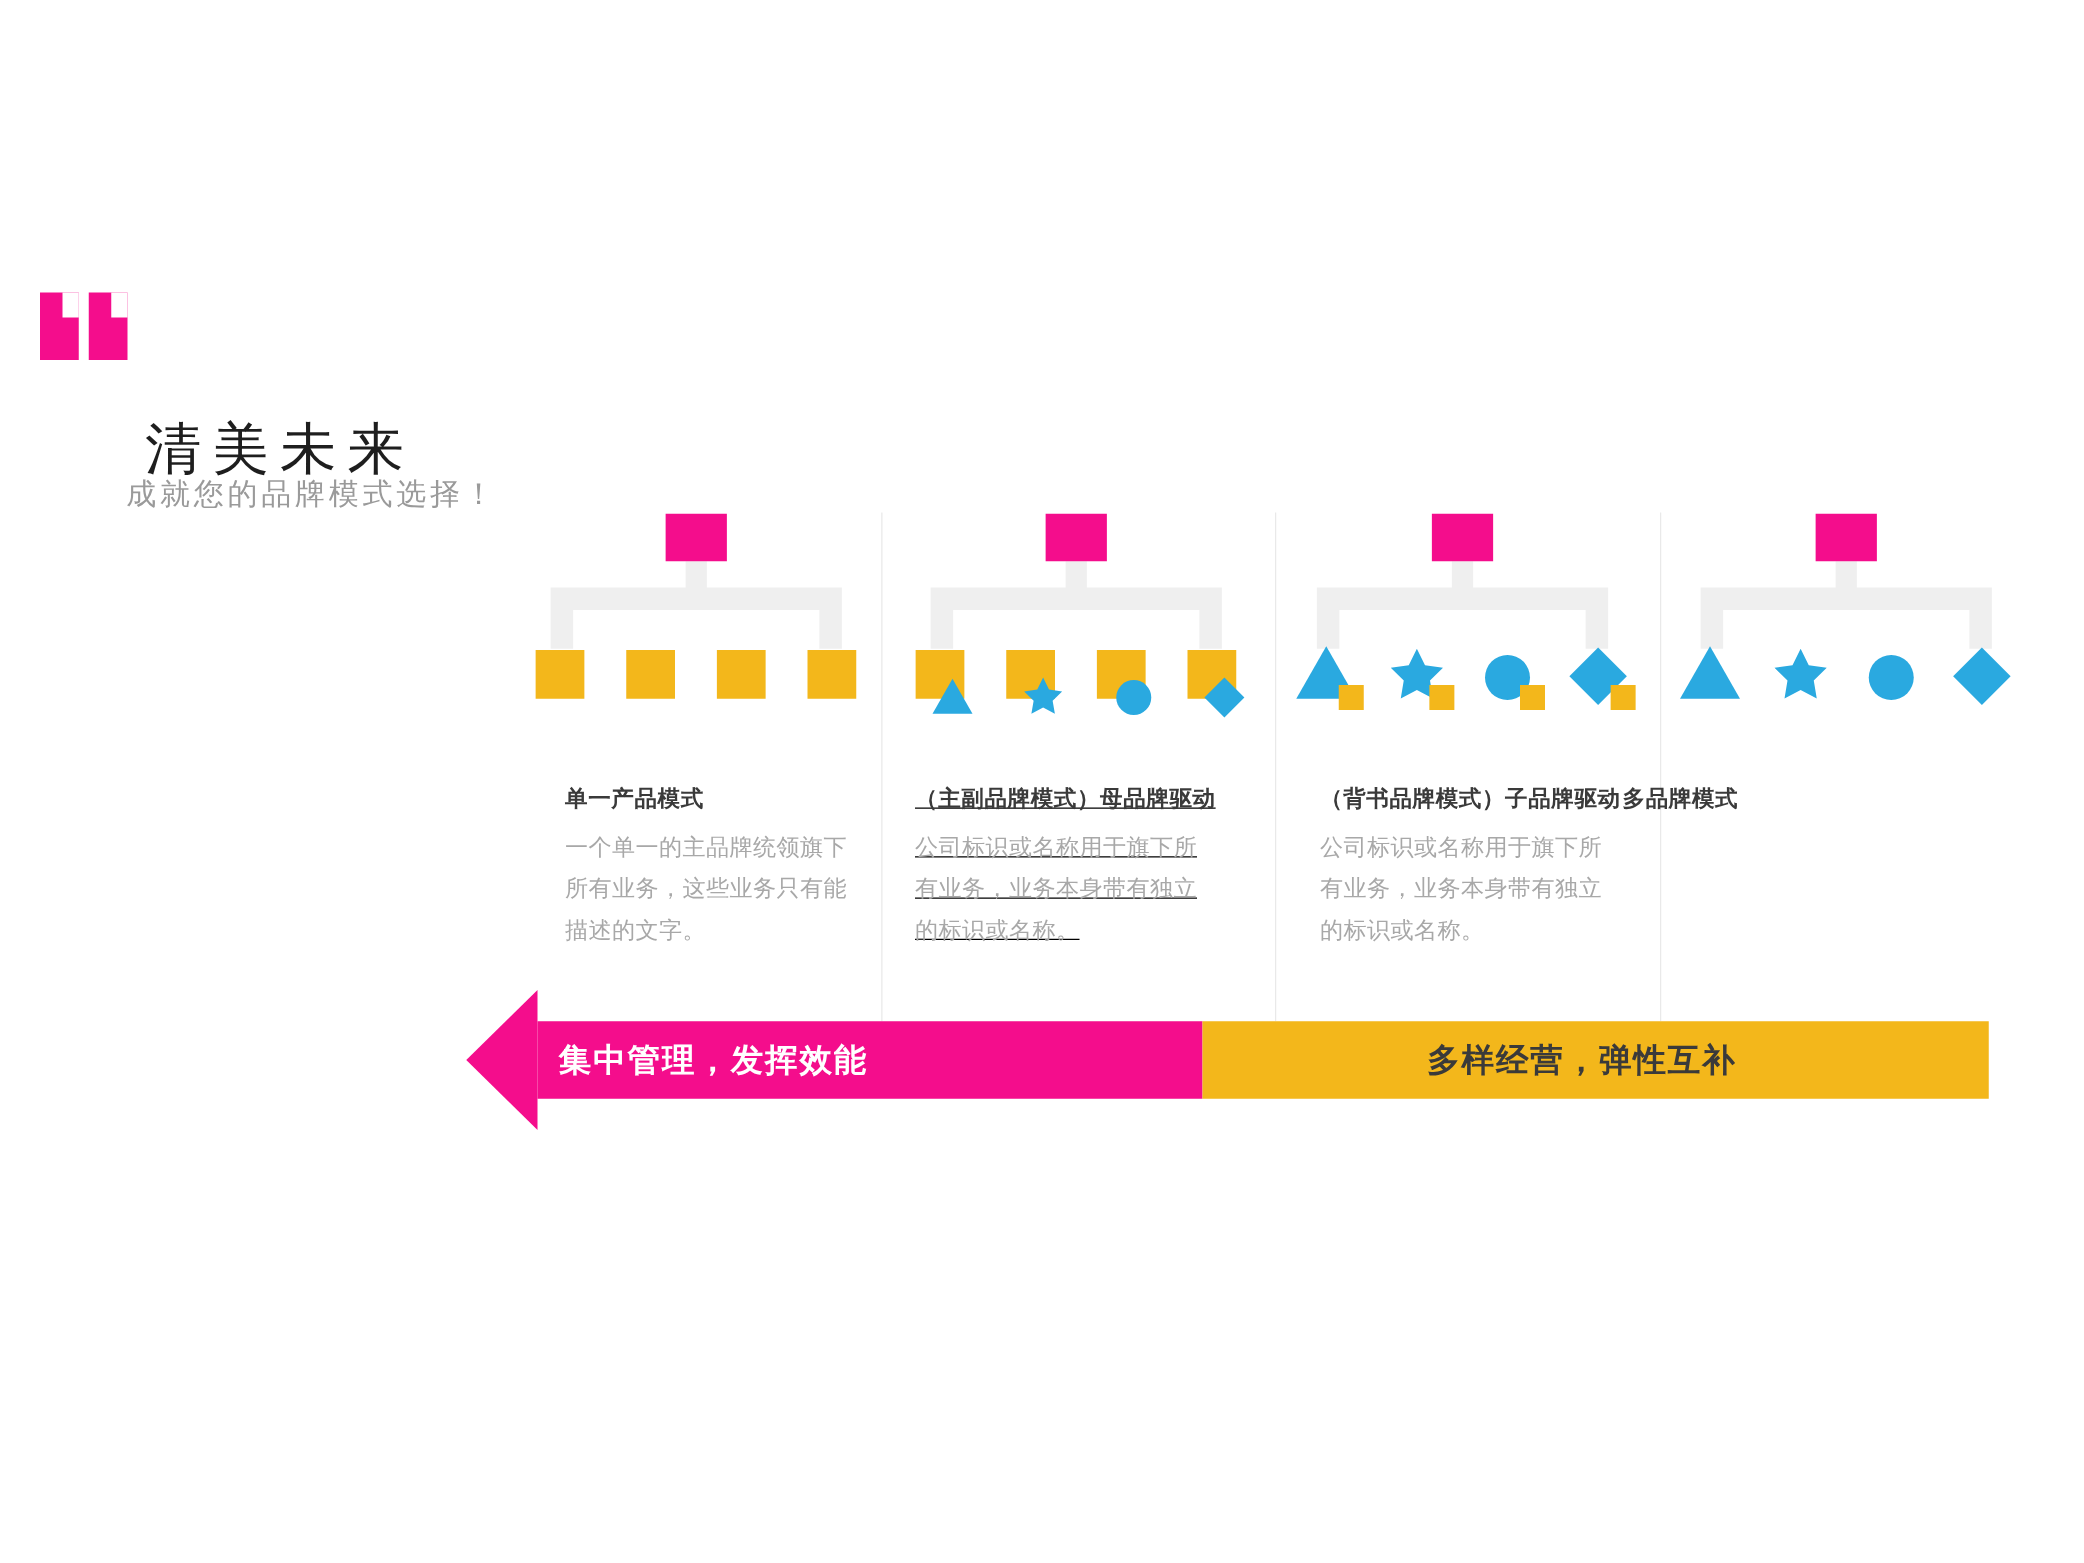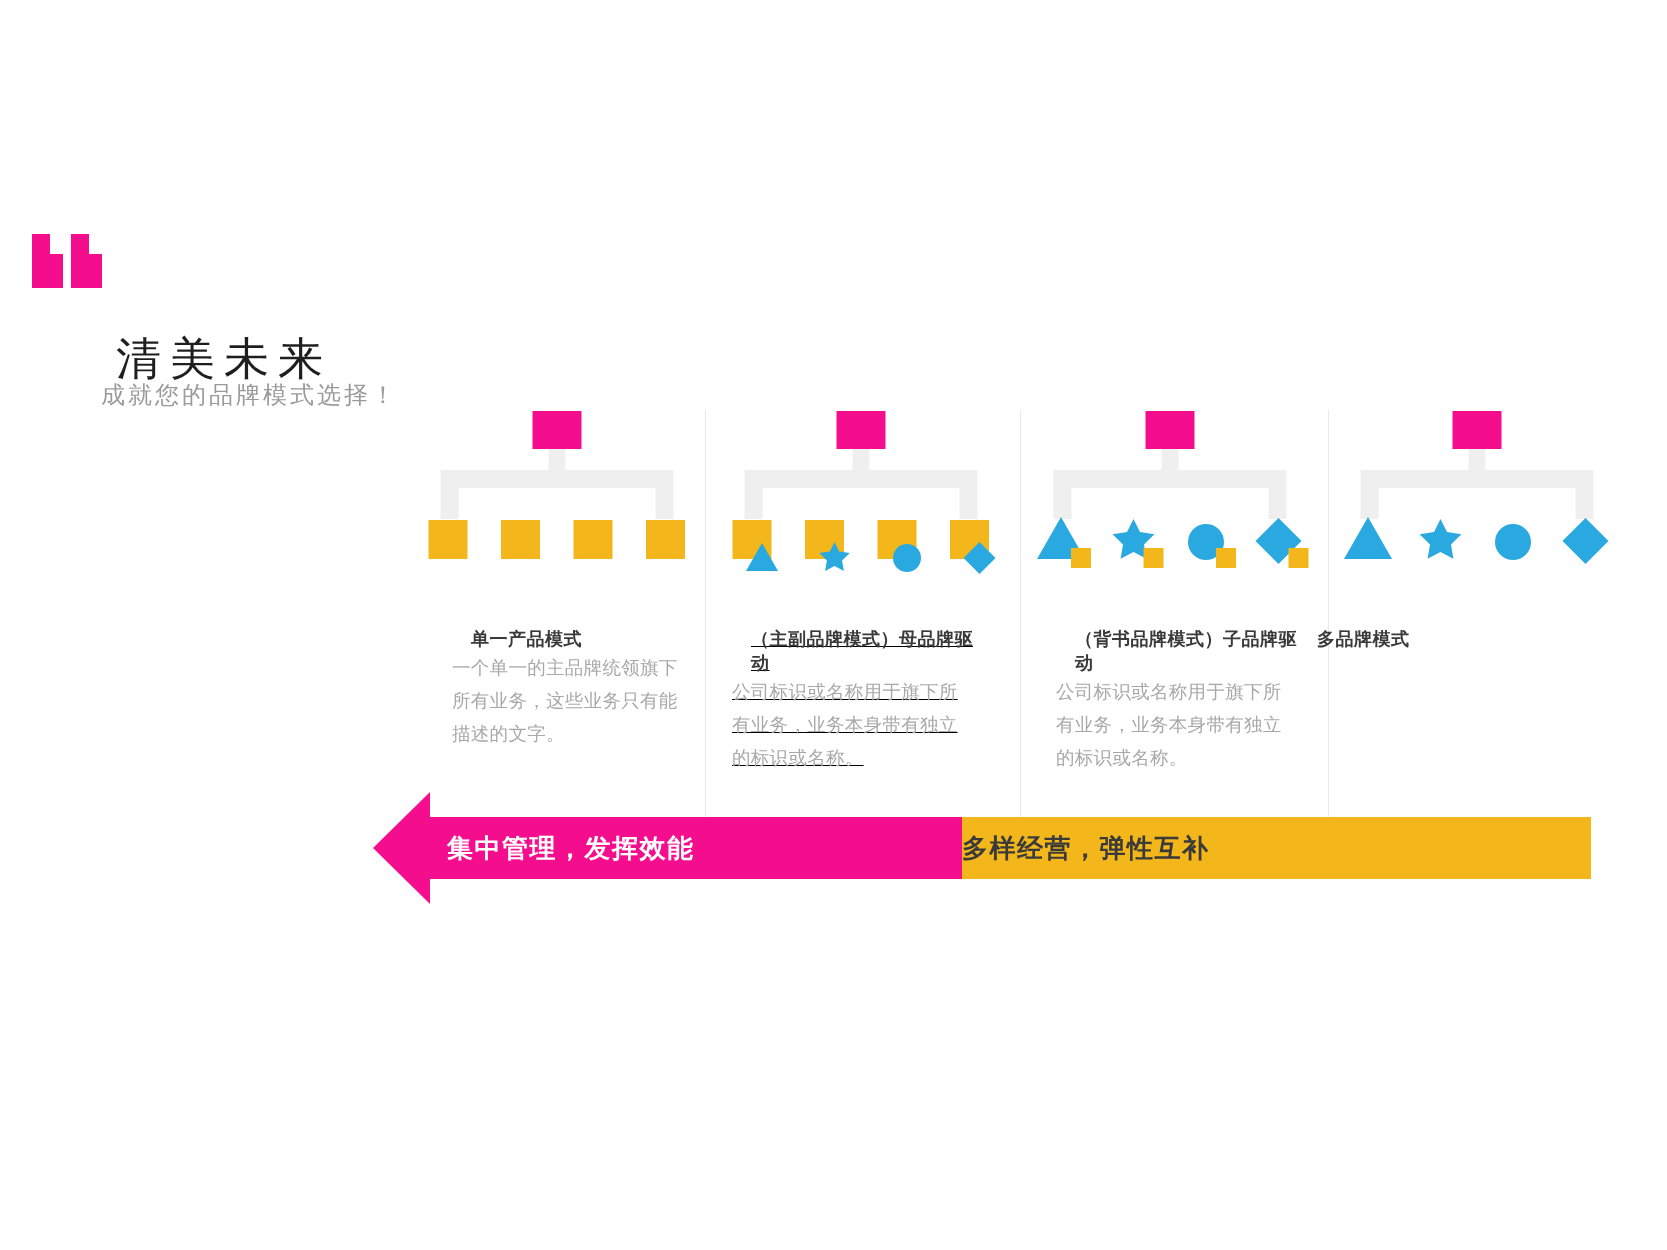--- a/index.html
+++ b/index.html
@@ -28,30 +28,30 @@
   .divider{position:absolute;top:410px;width:1px;height:407px;background:var(--divider);}
   .divider.d1{left:705px;} .divider.d2{left:1020px;} .divider.d3{left:1328px;}
 
   .tree{position:absolute;top:405px;width:310px;height:175px;}
   .tree.t1{left:402px;} .tree.t2{left:706px;} .tree.t3{left:1015px;} .tree.t4{left:1322px;}
   .f-pink{fill:var(--pink);} .f-conn{fill:var(--connector);}
   .f-yellow{fill:var(--yellow);} .f-blue{fill:var(--blue);}
 
   .col-text{position:absolute;top:627px;width:254px;}
   .col-text.c1{left:452px;} .col-text.c2{left:732px;text-decoration:underline;} .col-text.c3{left:1056px;} .col-text.c4{left:1298px;}
-  .col-heading{font-size:18px;font-weight:700;letter-spacing:0.5px;color:var(--heading-text);margin-left:19px;}
-  .col-body{margin-top:0;font-size:18.5px;line-height:33px;letter-spacing:0.3px;
+  .col-heading{font-size:18px;font-weight:700;letter-spacing:0.5px;color:var(--heading-text);}
+  .col-body{margin-top:10px;font-size:18.5px;line-height:33px;letter-spacing:0.3px;
             color:var(--body-text);white-space:pre-line;}
 
   .banner{position:absolute;top:817px;height:62px;display:flex;align-items:center;
           font-size:26px;font-weight:600;letter-spacing:1.5px;box-sizing:border-box;}
   .banner-pink{left:430px;width:532px;background:var(--pink);color:var(--banner-pink-text);
                padding-left:17px;}
   .banner-yellow{left:962px;width:629px;background:var(--yellow);color:var(--banner-yellow-text);
-                 justify-content:flex-start;padding-right:22px;}
+                 justify-content:center;padding-right:22px;}
   .arrow-left{position:absolute;left:-57px;top:50%;transform:translateY(-50%);width:0;height:0;
               border-top:56px solid transparent;border-bottom:56px solid transparent;
               border-right:57px solid var(--pink);}
 </style>
 </head>
 <body>
 
 <div class="page">
 
   <div class="quote-icon">

